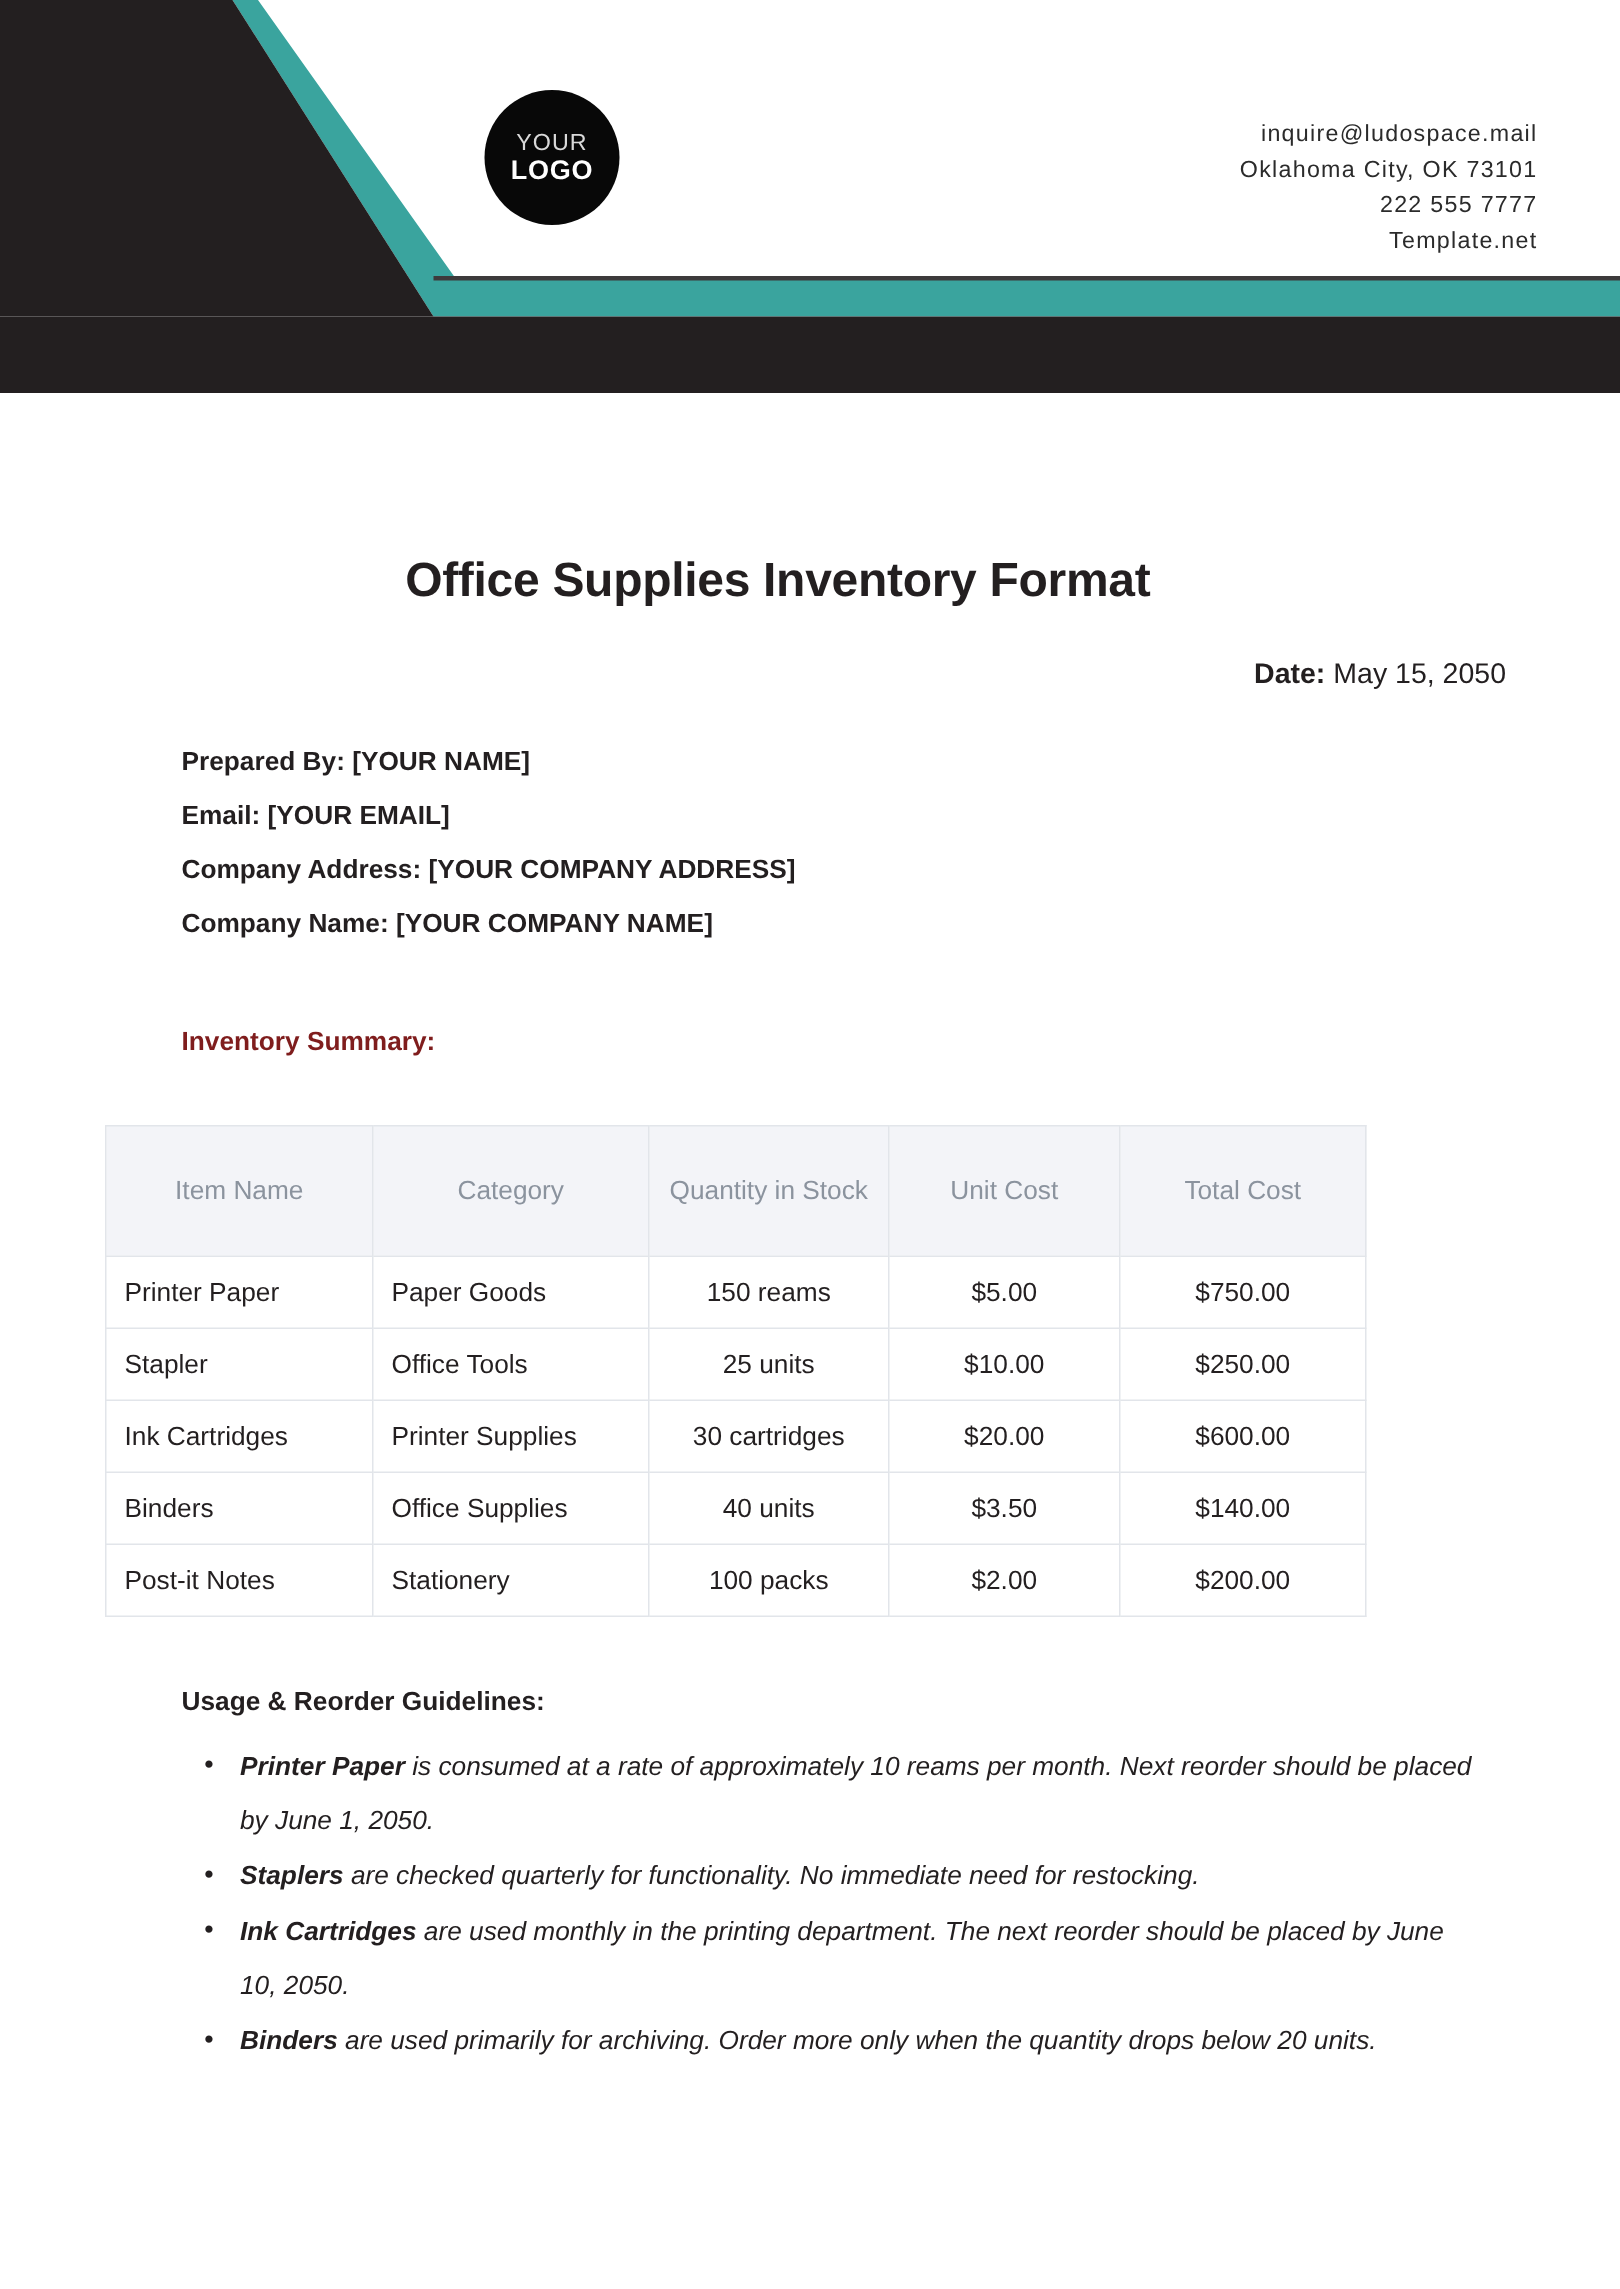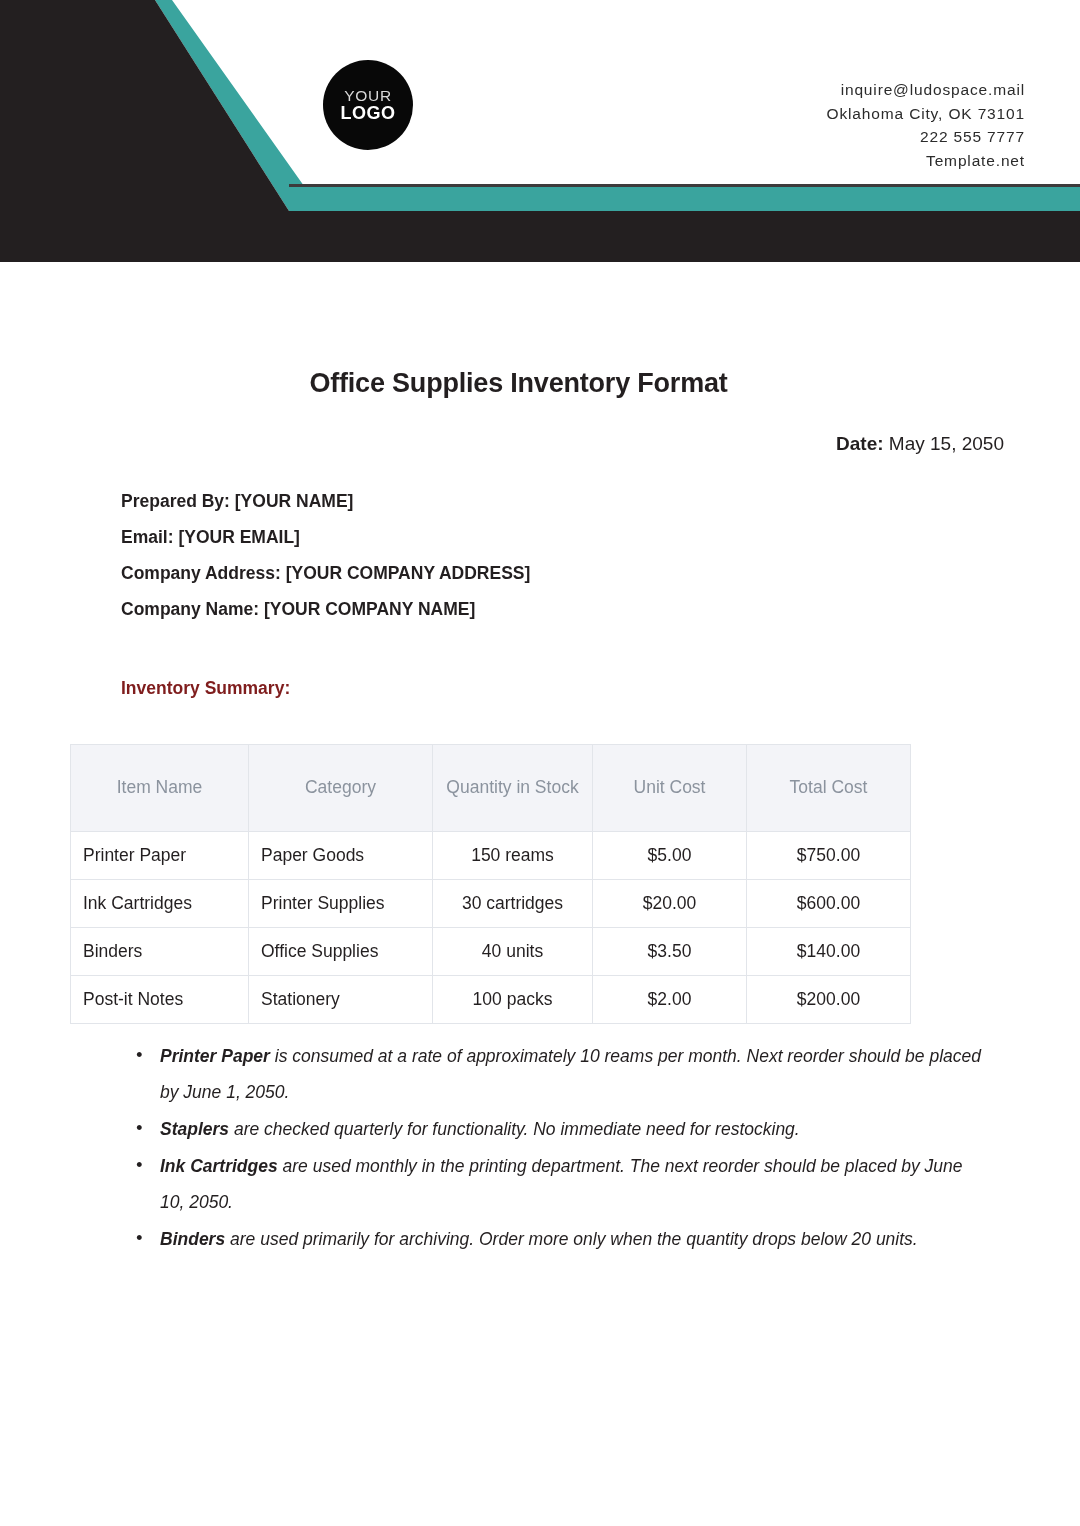--- a/index.html
+++ b/index.html
@@ -74,21 +74,21 @@
   }
   .contact-block div { white-space: nowrap; }
 
   
   .sheet {
     position: relative;
     padding: 0 0 0 0;
   }
   .doc-title {
     text-align: center;
-    font-size: 27px;
+    font-size: 32px;
     font-weight: 700;
     letter-spacing: -0.2px;
     color: #231f20;
     margin: 0;
     padding: 106px 120px 0 77px;
   }
   .date-line {
     text-align: right;
     font-size: 19px;
     color: #231f20;
@@ -251,20 +251,27 @@
       </thead>
       <tbody>
         <tr>
           <td class="c-left">Printer Paper</td>
           <td class="c-left">Paper Goods</td>
           <td class="c-mid">150 reams</td>
           <td class="c-mid">$5.00</td>
           <td class="c-mid">$750.00</td>
         </tr>
         <tr>
+          <td class="c-left">Stapler</td>
+          <td class="c-left">Office Tools</td>
+          <td class="c-mid">25 units</td>
+          <td class="c-mid">$10.00</td>
+          <td class="c-mid">$250.00</td>
+        </tr>
+        <tr>
           <td class="c-left">Ink Cartridges</td>
           <td class="c-left">Printer Supplies</td>
           <td class="c-mid">30 cartridges</td>
           <td class="c-mid">$20.00</td>
           <td class="c-mid">$600.00</td>
         </tr>
         <tr>
           <td class="c-left">Binders</td>
           <td class="c-left">Office Supplies</td>
           <td class="c-mid">40 units</td>
@@ -275,20 +282,21 @@
           <td class="c-left">Post-it Notes</td>
           <td class="c-left">Stationery</td>
           <td class="c-mid">100 packs</td>
           <td class="c-mid">$2.00</td>
           <td class="c-mid">$200.00</td>
         </tr>
       </tbody>
     </table>
   </div>
 
+  <div class="guide-title">Usage &amp; Reorder Guidelines:</div>
 
   <ul class="guidelines">
     <li>
       <b>Printer Paper</b><span> is consumed at a rate of approximately 10 reams per month. Next reorder should be placed by June 1, 2050.</span>
     </li>
     <li>
       <b>Staplers</b><span> are checked quarterly for functionality. No immediate need for restocking.</span>
     </li>
     <li>
       <b>Ink Cartridges</b><span> are used monthly in the printing department. The next reorder should be placed by June 10, 2050.</span>

